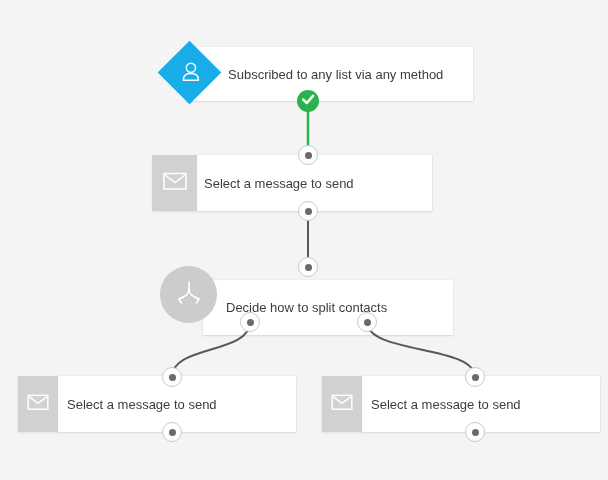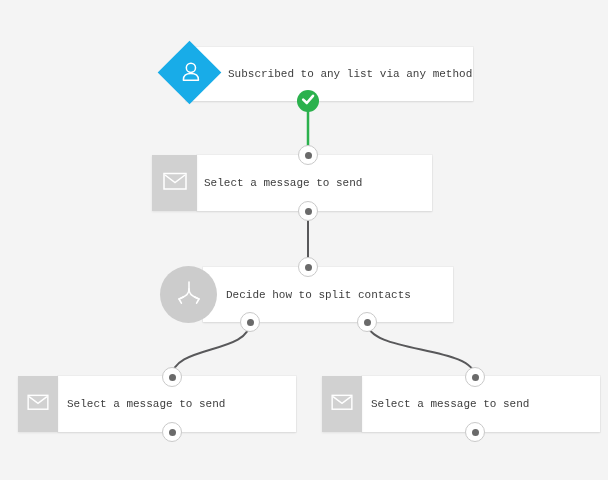--- a/index.html
+++ b/index.html
@@ -15,24 +15,23 @@
   }
   .card{
     position:absolute;
     background:var(--card-bg,#ffffff);
     box-shadow:0 1px 2px rgba(0,0,0,0.10), 0 0 0 1px rgba(0,0,0,0.025);
     display:flex;align-items:center;
     z-index:1;
     cursor:pointer;
   }
   .card .label{
-    font-size:11px;
+    font-size:13px;
     color:var(--text-color,#3d3d3d);
     white-space:nowrap;
-    font-family:Liberation Mono, monospace;
   }
   .icon-square{
     position:absolute;
     background:var(--icon-gray,#d1d1d1);
     display:flex;align-items:center;justify-content:center;
     z-index:2;
     box-shadow:0 1px 2px rgba(0,0,0,0.08);
   }
   .icon-circle{
     position:absolute;
@@ -114,21 +113,21 @@
       <svg width="24" height="19" viewBox="0 0 24 19" fill="none" stroke="#ffffff" stroke-width="1.5">
         <rect x="1" y="1.5" width="22" height="15.5"></rect>
         <polyline points="2,3 12,10.5 22,3"></polyline>
       </svg>
     </span>
   </div>
   <div class="card" style="left:197px;top:155px;width:228px;height:56px;padding-left:7px;">
     <span class="label">Select a message to send</span>
   </div>
 
-  <div class="card" style="left:203px;top:267px;width:227px;height:55px;padding-left:23px;">
+  <div class="card" style="left:203px;top:280px;width:227px;height:55px;padding-left:23px;">
     <span class="label">Decide how to split contacts</span>
   </div>
   <div class="icon-circle" style="left:160px;top:266px;width:57px;height:57px;">
     <span>
       <svg width="36" height="26" viewBox="0 0 36 26" fill="none" stroke="#ffffff" stroke-width="1.6" stroke-linecap="round" stroke-linejoin="round">
         <path d="M18,2 L18,9"></path>
         <path d="M18,9 C18,15 14,16 8,19"></path>
         <path d="M18,9 C18,15 22,16 28,19"></path>
         <path d="M8,19 L12.4,17.1 M8,19 L10.4,23.2"></path>
         <path d="M28,19 L23.6,17.1 M28,19 L25.6,23.2"></path>

